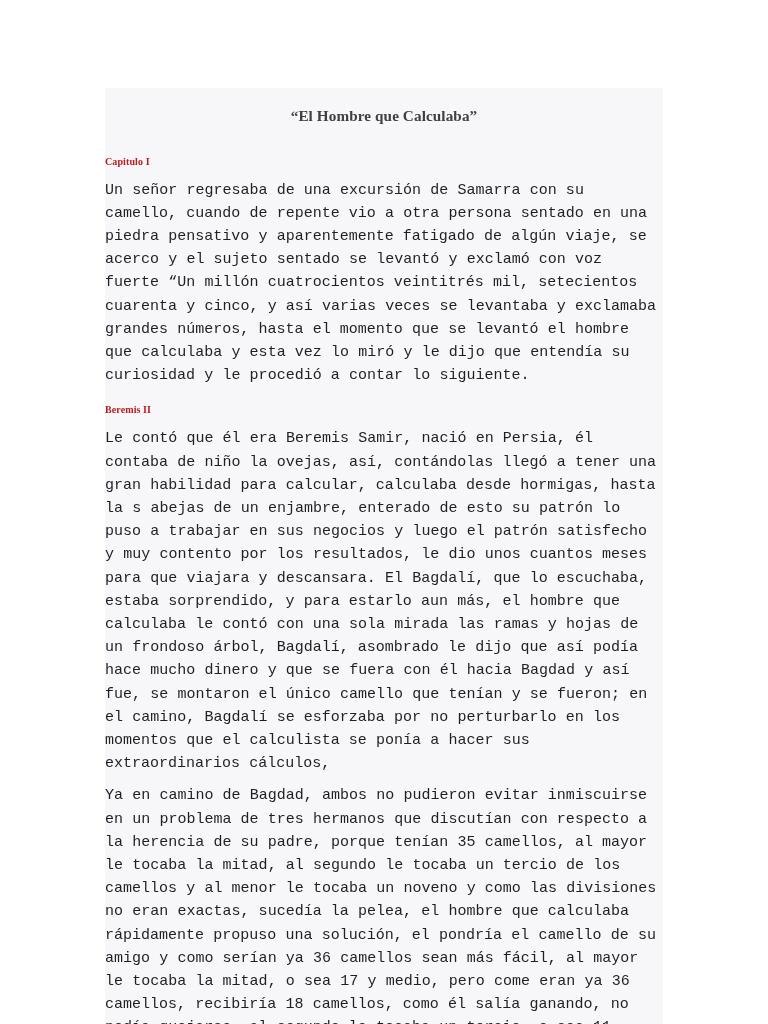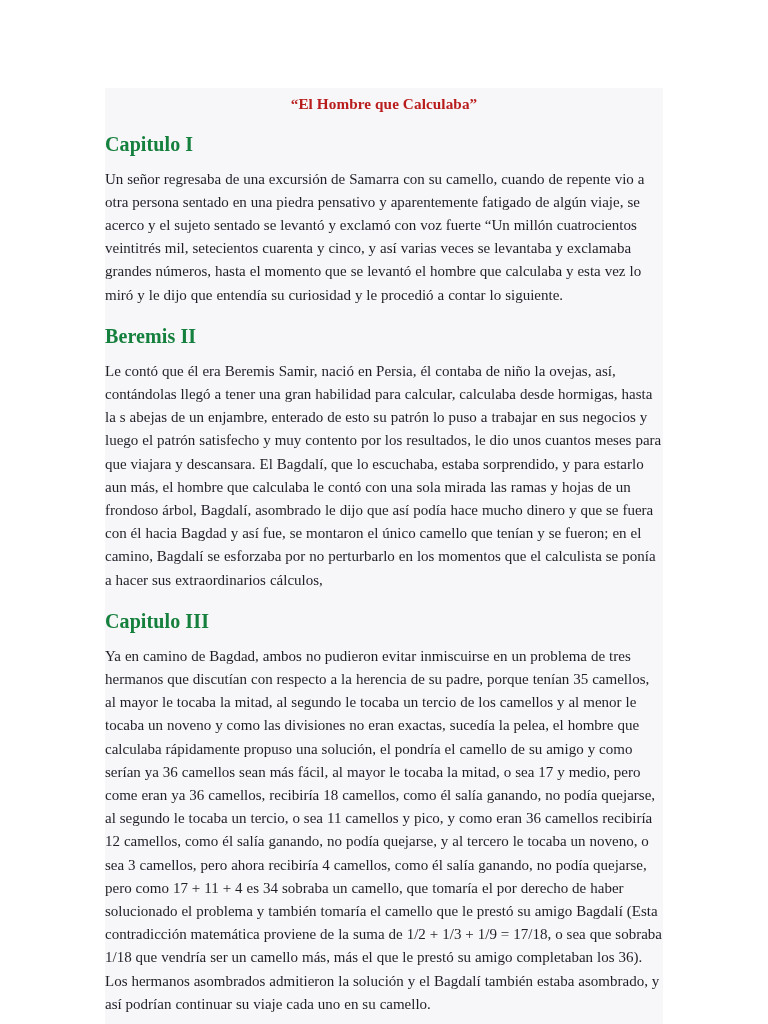--- a/index.html
+++ b/index.html
@@ -32,44 +32,45 @@
     background: #f7f6f8;
     padding: 0;
     box-sizing: border-box;
   }
 
   .doc-title {
     text-align: center;
     font-weight: bold;
     font-size: 15.2px;
     line-height: 1.35;
-    color: #b91c1c;
-    margin: 0;
+    color: #404040;
+    margin: 12px;
     padding: 2px 0 0 0;
     letter-spacing: 0.1px;
   }
 
   .chapter-heading {
     font-weight: bold;
-    font-size: 20px;
+    font-size: 10px;
     line-height: 1.3;
-    color: #15803d;
+    color: #b91c1c;
     margin: 0;
     padding: 16px 0 2px 0;
     letter-spacing: 0.1px;
   }
 
   .para {
     font-size: 15px;
     line-height: 23.2px;
     color: #1f1f25;
     margin: 0;
     padding: 9px 0 0 0;
     text-align: left;
     word-spacing: 0.2px;
+    font-family: Liberation Mono, monospace;
   }
 
   .para.last {
     padding-bottom: 10px;
   }
 
   .spacer-top {
     height: 4px;
   }
 </style>
@@ -83,18 +84,17 @@
     <div class="spacer-top"></div>
 
     <h1 class="doc-title">“El Hombre que Calculaba”</h1>
 
     <h2 class="chapter-heading">Capitulo I</h2>
     <p class="para">Un señor regresaba de una excursión de Samarra con su camello, cuando de repente vio a otra persona sentado en una piedra pensativo y aparentemente fatigado de algún viaje, se acerco y el sujeto sentado se levantó y exclamó con voz fuerte “Un millón cuatrocientos veintitrés mil, setecientos cuarenta y cinco, y así varias veces se levantaba y exclamaba grandes números, hasta el momento que se levantó el hombre que calculaba y esta vez lo miró y le dijo que entendía su curiosidad y le procedió a contar lo siguiente.</p>
 
     <h2 class="chapter-heading">Beremis II</h2>
     <p class="para">Le contó que él era Beremis Samir, nació en Persia, él contaba de niño la ovejas, así, contándolas llegó a tener una gran habilidad para calcular, calculaba desde hormigas, hasta la s abejas de un enjambre, enterado de esto su patrón lo puso a trabajar en sus negocios y luego el patrón satisfecho y muy contento por los resultados, le dio unos cuantos meses para que viajara y descansara. El Bagdalí, que lo escuchaba, estaba sorprendido, y para estarlo aun más, el hombre que calculaba le contó con una sola mirada las ramas y hojas de un frondoso árbol, Bagdalí, asombrado le dijo que así podía hace mucho dinero y que se fuera con él hacia Bagdad y así fue, se montaron el único camello que tenían y se fueron; en el camino, Bagdalí se esforzaba por no perturbarlo en los momentos que el calculista se ponía a hacer sus extraordinarios cálculos,</p>
 
-    <h2 class="chapter-heading">Capitulo III</h2>
     <p class="para last">Ya en camino de Bagdad, ambos no pudieron evitar inmiscuirse en un problema de tres hermanos que discutían con respecto a la herencia de su padre, porque tenían 35 camellos, al mayor le tocaba la mitad, al segundo le tocaba un tercio de los camellos y al menor le tocaba un noveno y como las divisiones no eran exactas, sucedía la pelea, el hombre que calculaba rápidamente propuso una solución, el pondría el camello de su amigo y como serían ya 36 camellos sean más fácil, al mayor le tocaba la mitad, o sea 17 y medio, pero come eran ya 36 camellos, recibiría 18 camellos, como él salía ganando, no podía quejarse, al segundo le tocaba un tercio, o sea 11 camellos y pico, y como eran 36 camellos recibiría 12 camellos, como él salía ganando, no podía quejarse, y al tercero le tocaba un noveno, o sea 3 camellos, pero ahora recibiría 4 camellos, como él salía ganando, no podía quejarse, pero como 17 + 11 + 4 es 34 sobraba un camello, que tomaría el por derecho de haber solucionado el problema y también tomaría el camello que le prestó su amigo Bagdalí (Esta contradicción matemática proviene de la suma de 1/2 + 1/3 + 1/9 = 17/18, o sea que sobraba 1/18 que vendría ser un camello más, más el que le prestó su amigo completaban los 36). Los hermanos asombrados admitieron la solución y el Bagdalí también estaba asombrado, y así podrían continuar su viaje cada uno en su camello.</p>
 
   </div>
 
 </div>
 
 </body></html>

